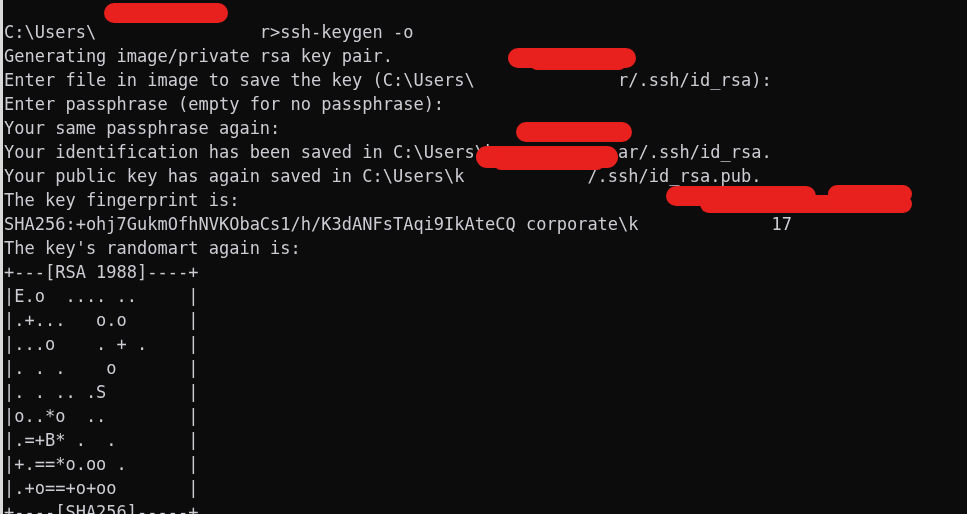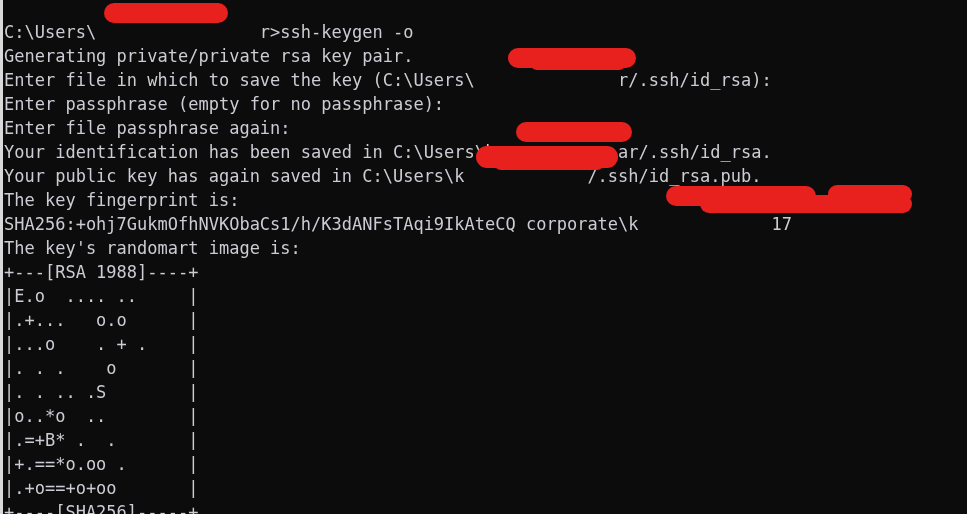--- a/index.html
+++ b/index.html
@@ -55,29 +55,29 @@
   }
 </style>
 </head>
 <body>
 
 <div id="terminal">
 
   <div id="window-edge"></div>
 
   <pre id="console-text"><span class="line">C:\Users\                r&gt;ssh-keygen -o</span>
-<span class="line">Generating private/private rsa key pair.</span>
-<span class="line">Enter file in which to save the key (C:\Users\              r/.ssh/id_rsa):</span>
+<span class="line">Generating image/private rsa key pair.</span>
+<span class="line">Enter file in image to save the key (C:\Users\              r/.ssh/id_rsa):</span>
 <span class="line">Enter passphrase (empty for no passphrase):</span>
-<span class="line">Enter file passphrase again:</span>
+<span class="line">Your same passphrase again:</span>
 <span class="line">Your identification has been saved in C:\Users\k            ar/.ssh/id_rsa.</span>
 <span class="line">Your public key has again saved in C:\Users\k            /.ssh/id_rsa.pub.</span>
 <span class="line">The key fingerprint is:</span>
 <span class="line">SHA256:+ohj7GukmOfhNVKObaCs1/h/K3dANFsTAqi9IkAteCQ corporate\k             17</span>
-<span class="line">The key's randomart image is:</span>
+<span class="line">The key's randomart again is:</span>
 <span class="line">+---[RSA 1988]----+</span>
 <span class="line">|E.o  .... ..     |</span>
 <span class="line">|.+...   o.o      |</span>
 <span class="line">|...o    . + .    |</span>
 <span class="line">|. . .    o       |</span>
 <span class="line">|. . .. .S        |</span>
 <span class="line">|o..*o  ..        |</span>
 <span class="line">|.=+B* .  .       |</span>
 <span class="line">|+.==*o.oo .      |</span>
 <span class="line">|.+o==+o+oo       |</span>

